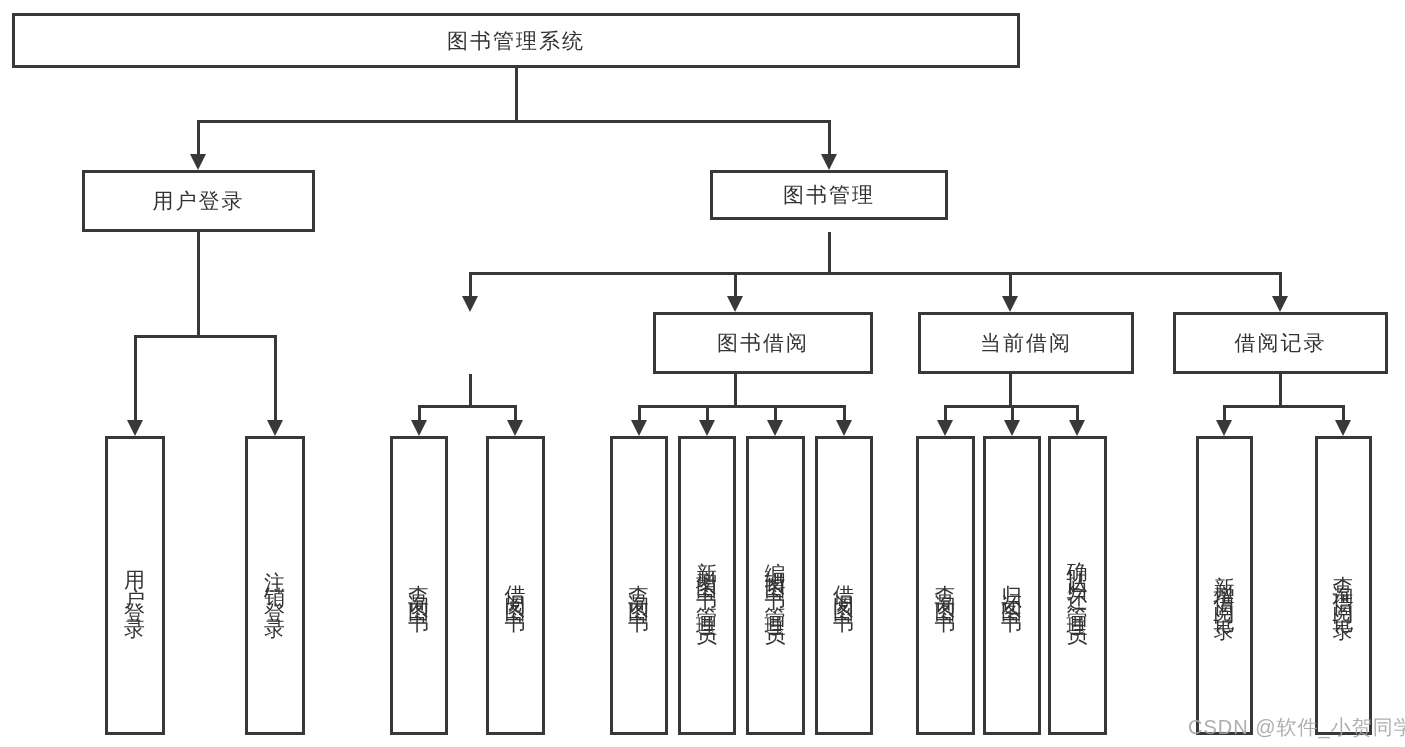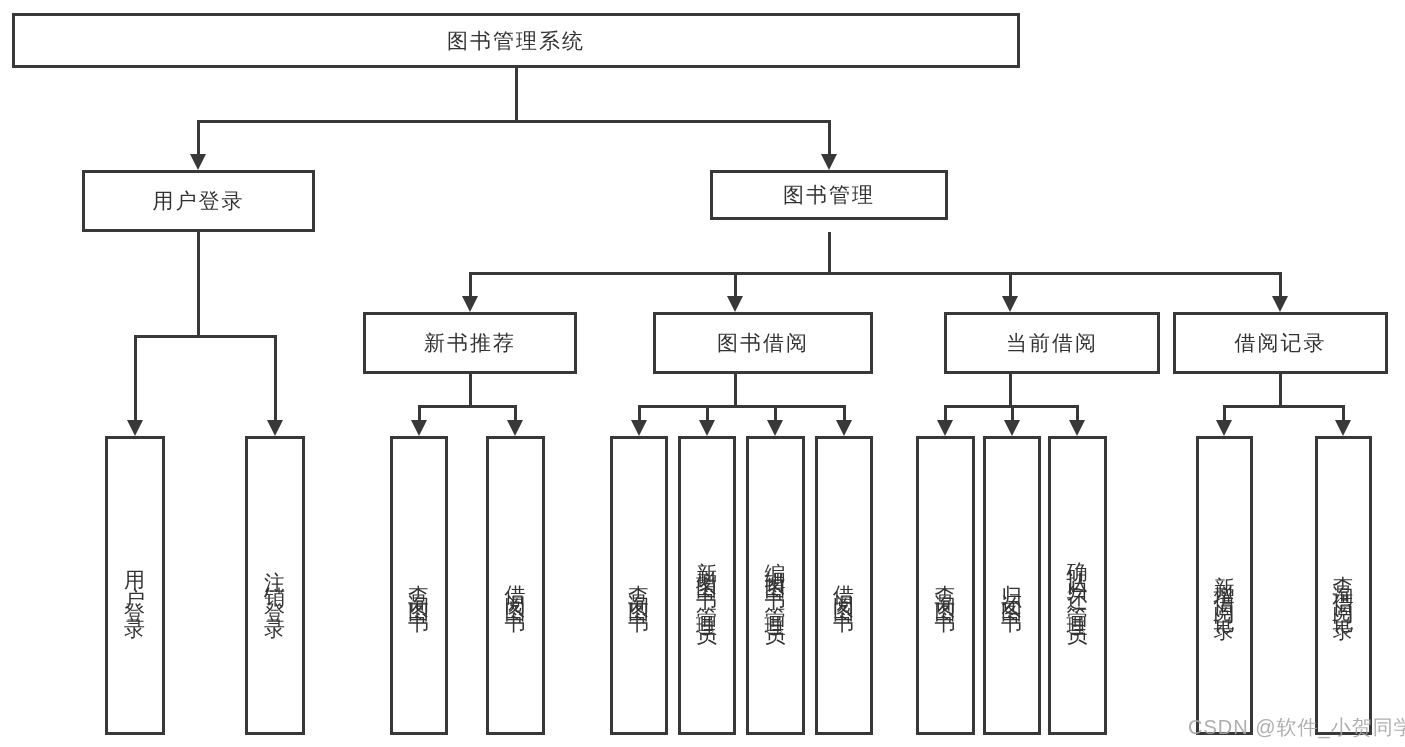--- a/index.html
+++ b/index.html
@@ -107,27 +107,24 @@
   <div class="arrow" style="left:127px;top:335px;height:101px;"></div>
   <div class="arrow" style="left:267px;top:335px;height:101px;"></div>
 
   <div class="vline" style="left:828px;top:232px;height:43px;"></div>
   <div class="hline" style="left:469px;top:272px;width:813px;"></div>
   <div class="arrow" style="left:462px;top:272px;height:40px;"></div>
   <div class="arrow" style="left:727px;top:272px;height:40px;"></div>
   <div class="arrow" style="left:1002px;top:272px;height:40px;"></div>
   <div class="arrow" style="left:1272px;top:272px;height:40px;"></div>
 
-  <div class="box" style="left:363px;top:312px;width:214px;height:62px;">
-    <span>新书推荐</span>
-  </div>
   <div class="box" style="left:653px;top:312px;width:220px;height:62px;">
     <span>图书借阅</span>
   </div>
-  <div class="box" style="left:944px;top:312px;width:216px;height:62px;align-items:center;">
+  <div class="box" style="left:918px;top:312px;width:216px;height:62px;align-items:center;">
     <span>当前借阅</span>
   </div>
   <div class="box" style="left:1173px;top:312px;width:215px;height:62px;">
     <span>借阅记录</span>
   </div>
 
   <div class="vline" style="left:469px;top:374px;height:34px;"></div>
   <div class="hline" style="left:418px;top:405px;width:99px;"></div>
   <div class="arrow" style="left:411px;top:405px;height:31px;"></div>
   <div class="arrow" style="left:507px;top:405px;height:31px;"></div>

